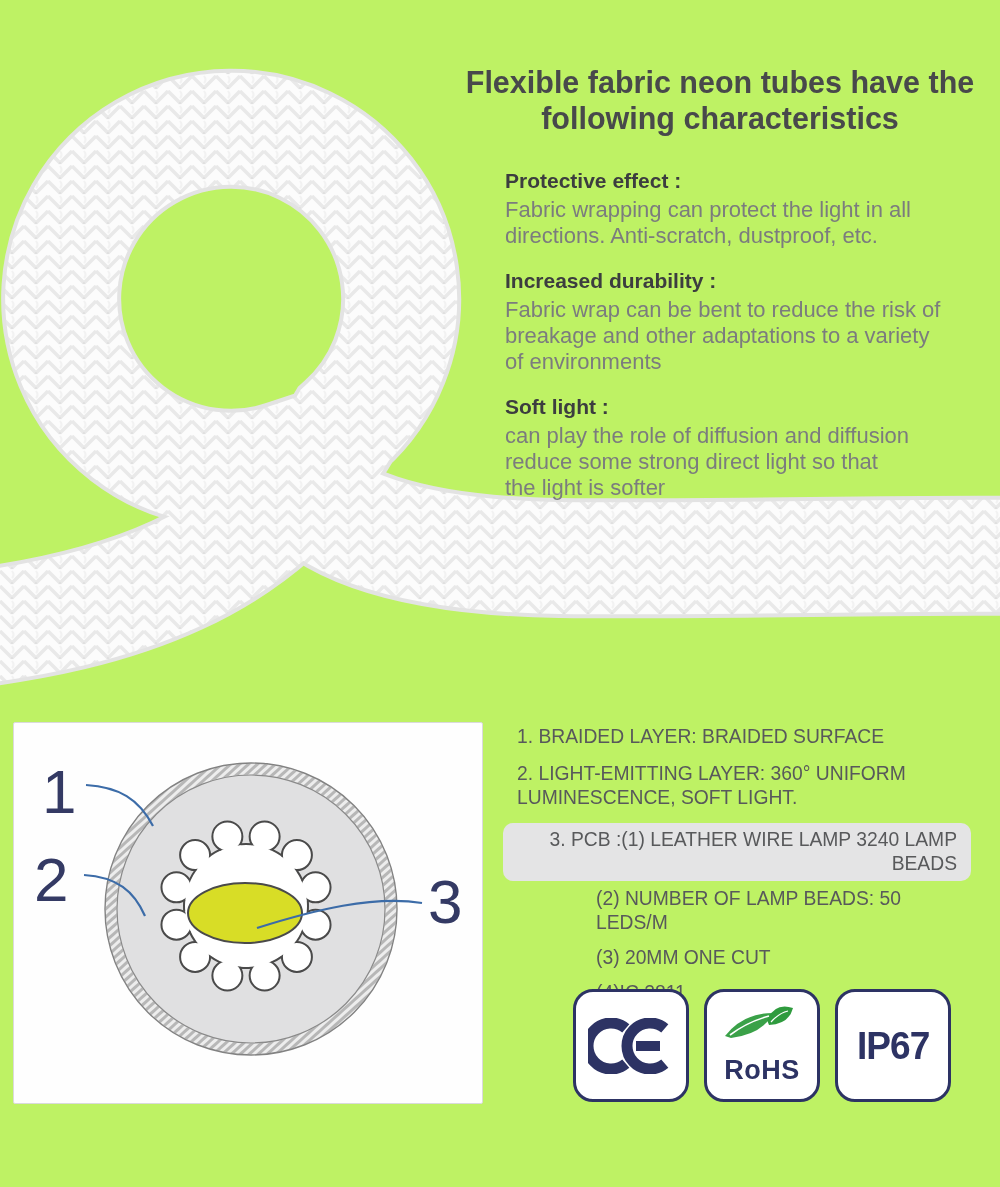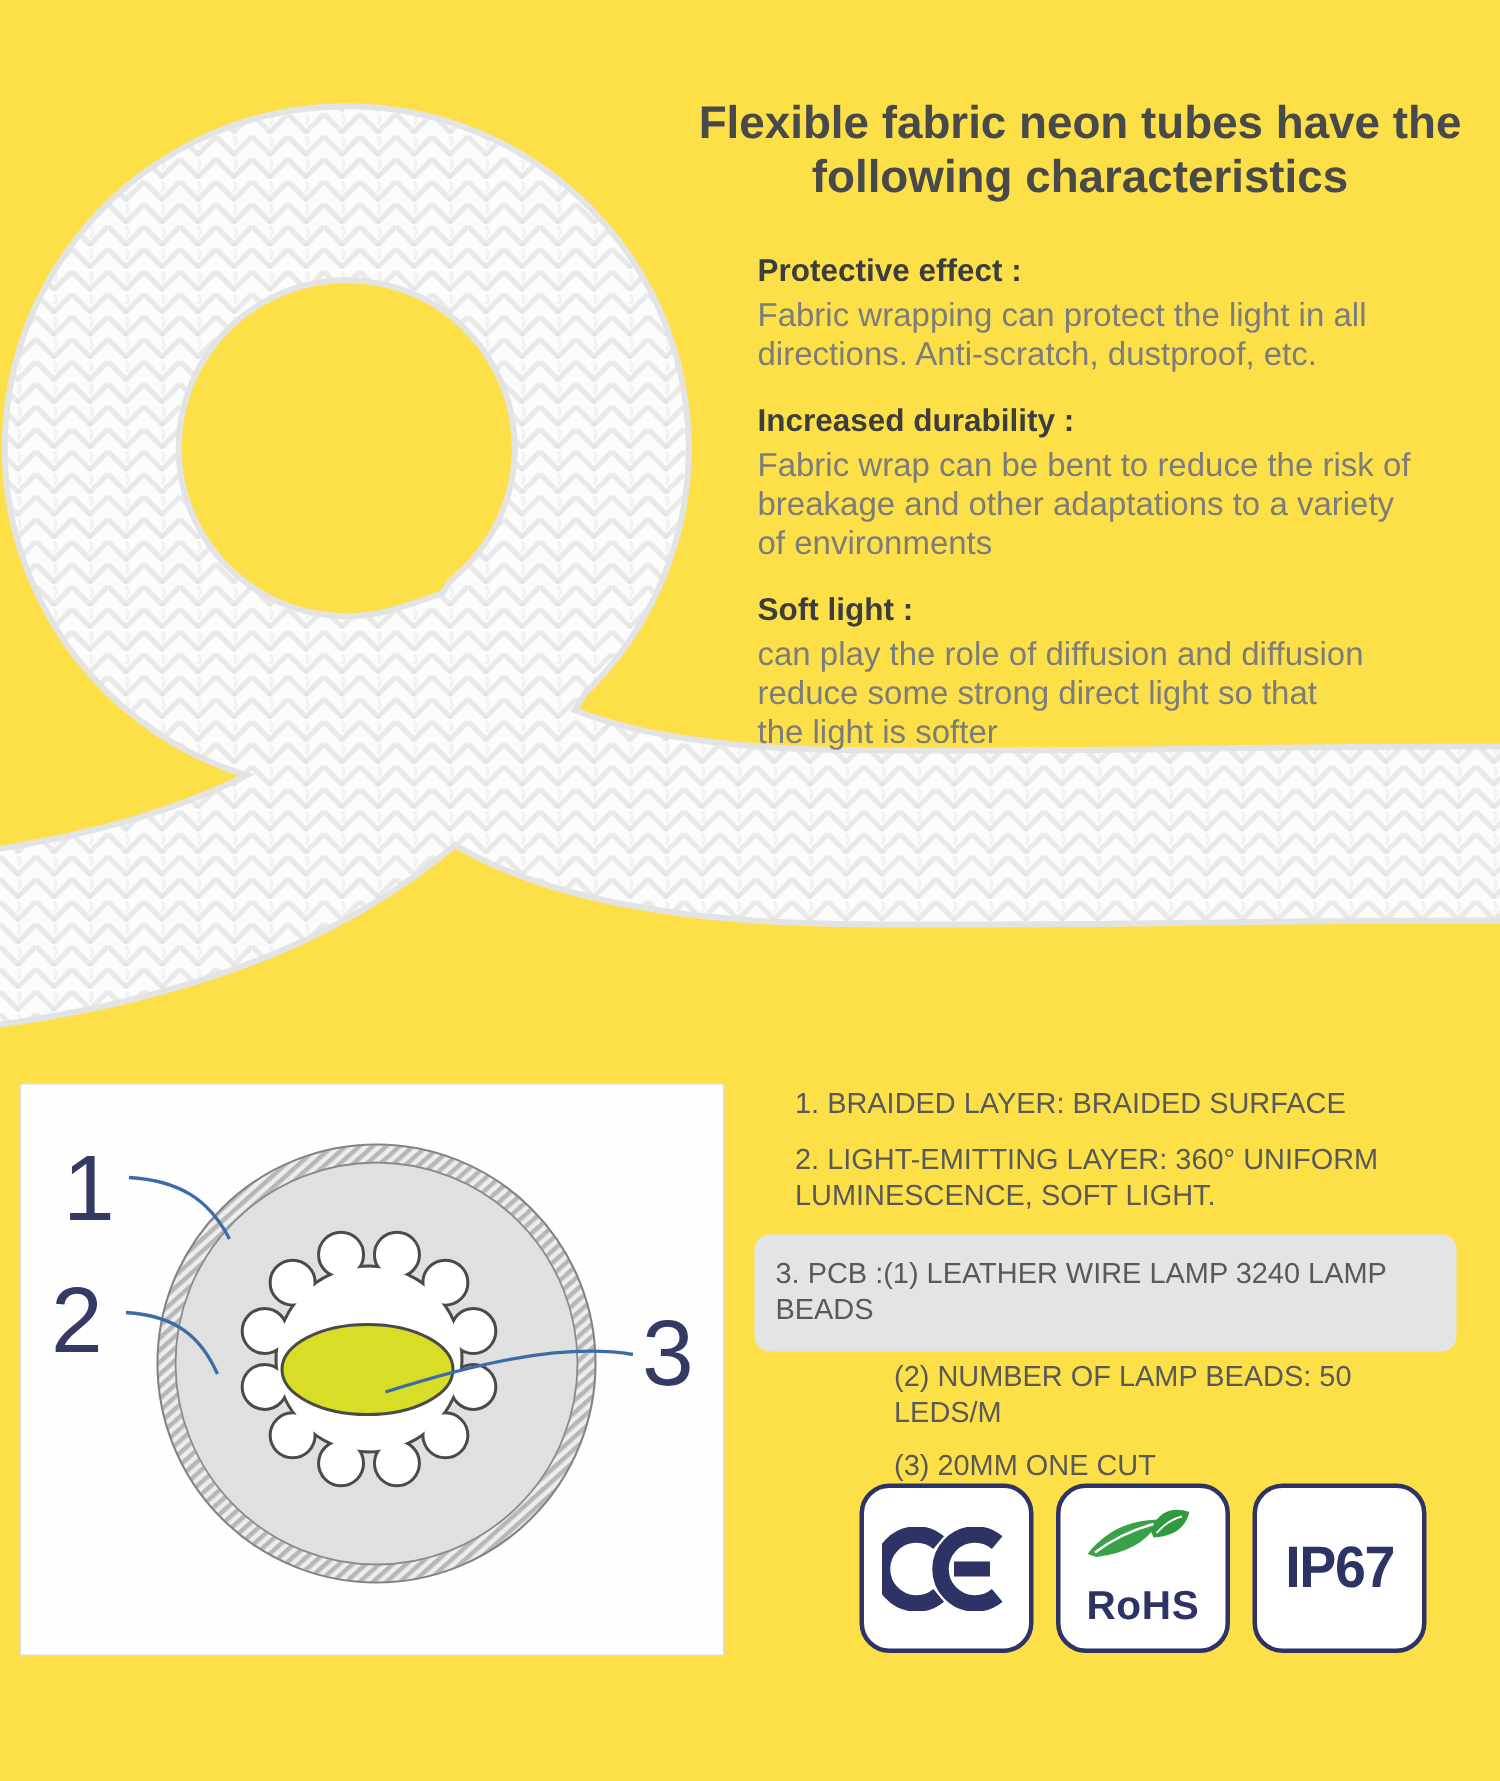--- a/index.html
+++ b/index.html
@@ -1,17 +1,17 @@
 <!DOCTYPE html>
 <html><head>
 <meta charset="utf-8">
 <style>
   html,body{margin:0;padding:0;background:#ffffff;}
   .stage{
-    position:relative;width:1000px;height:1187px;overflow:hidden;background:#fde047;
+    position:relative;width:1000px;height:1187px;overflow:hidden;background:#bef264;
     font-family:"Liberation Sans",sans-serif;
   }
   .rope-svg{position:absolute;left:0;top:0;}
   .title{
     position:absolute;left:440px;top:64px;width:560px;
     font-size:30.5px;font-weight:bold;color:#48494b;line-height:36px;
     text-align:center;white-space:pre-line;
   }
   .features{position:absolute;left:505px;top:167px;width:478px;}
   .feature h3{
@@ -25,24 +25,24 @@
     border:1px solid #dadadb;background:#fefefe;border-radius:2px;
   }
   .diagram-caption{
     position:absolute;left:13px;top:1120px;width:468px;text-align:center;
     font-size:24.5px;color:#6a6b6d;letter-spacing:0.5px;
   }
   .specs{
     position:absolute;left:517px;top:725px;width:460px;
     font-size:19.3px;color:#58595b;line-height:24px;
   }
-  .spec-item{margin:0 0 13px 13px;white-space:pre-line;}
+  .spec-item{margin:0 0 13px 0;white-space:pre-line;}
   .spec-item.highlight{
-    background:#e4e4e5;border-radius:10px;padding:15px 14px;
-    margin-left:-14px;width:468px;box-sizing:border-box;margin-bottom:6px;
+    background:#e4e4e5;border-radius:10px;padding:5px 14px;
+    margin-left:-14px;width:468px;box-sizing:border-box;margin-bottom:6px;text-align:right;
   }
   .spec-subs{padding-left:73px;}
   .spec-sub{margin:0 0 11px 6px;}
   .badges{position:absolute;left:532px;top:989px;display:flex;gap:15px;padding-left:41px;}
   .badge{
     width:116px;height:113px;border:3.5px solid #2d3364;border-radius:20px;
     background:#ffffff;display:flex;align-items:center;justify-content:center;
     position:relative;box-sizing:border-box;
   }
   .badge-ip67{

